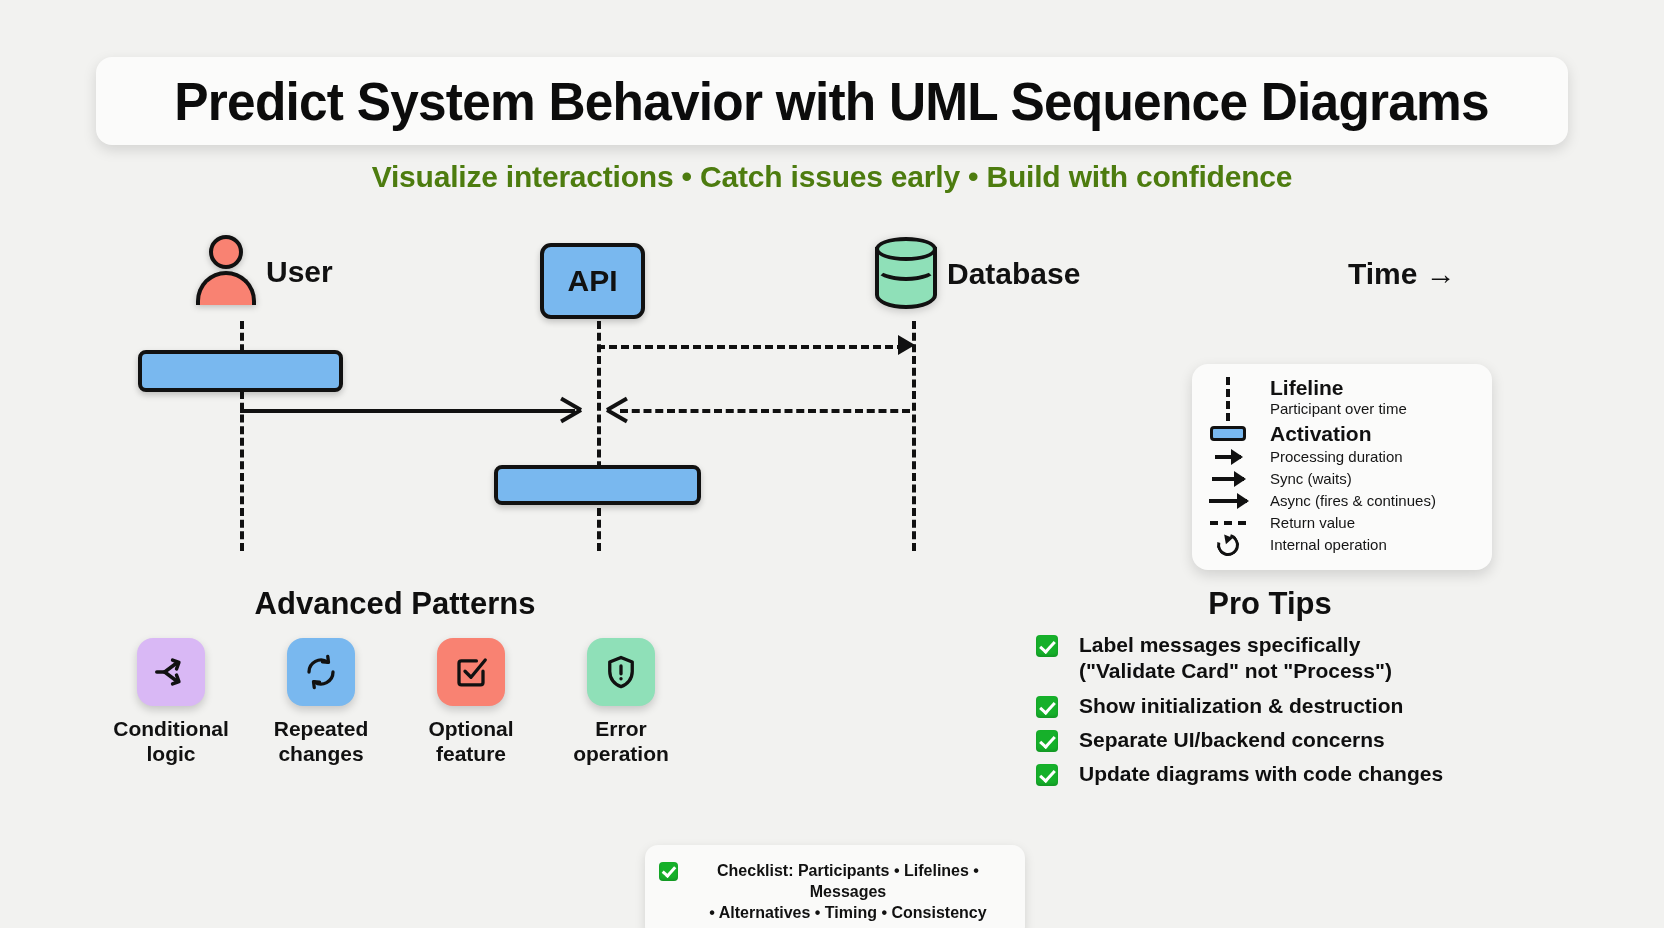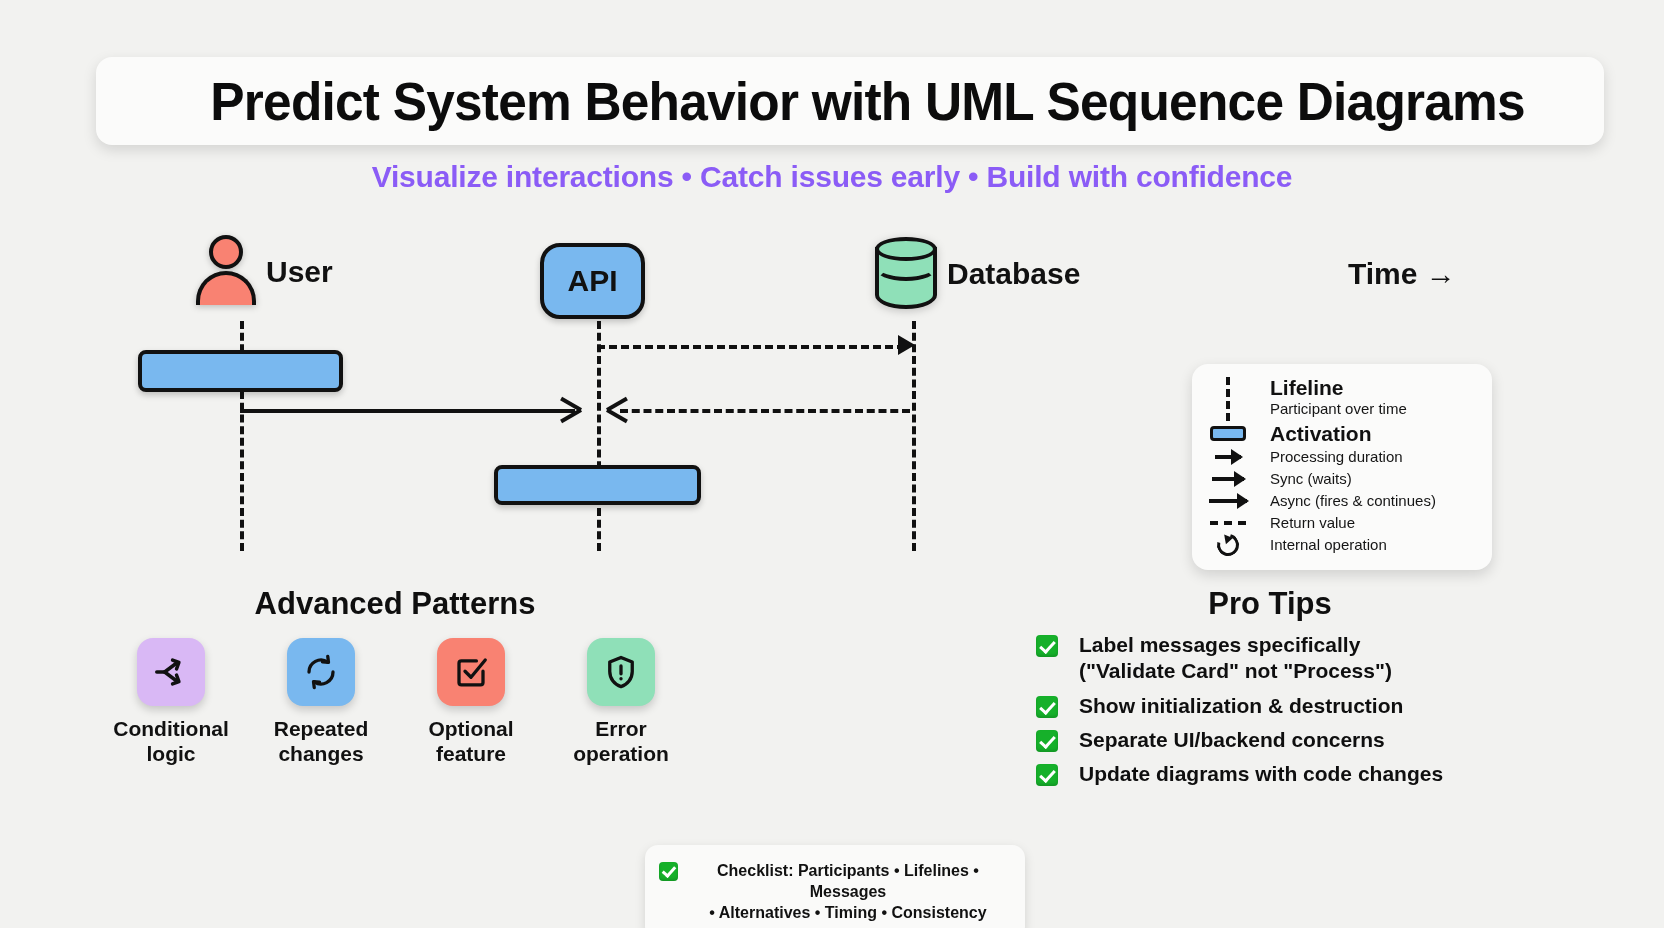--- a/index.html
+++ b/index.html
@@ -22,39 +22,38 @@
     left: 96px;
     top: 57px;
     width: 1472px;
     height: 88px;
     background: #fbfbfa;
     border-radius: 16px;
     box-shadow: 0 5px 14px rgba(0,0,0,0.13);
     display: flex;
     align-items: center;
     justify-content: center;
-    padding-left: 36px;
   }
   .title-text {
     font-size: 53px;
     font-weight: 700;
     letter-spacing: -0.8px;
     color: #0c0c0c;
     white-space: nowrap;
     transform: scaleX(0.97);
   }
   .subtitle {
     position: absolute;
     left: 0;
     top: 160px;
     width: 1664px;
     text-align: center;
     font-size: 30px;
     font-weight: 700;
-    color: #8b5cf6;
+    color: #4d7c0f;
     letter-spacing: -0.2px;
   }
 
   
   .seq-area {
     position: absolute;
     left: 0;
     top: 225px;
     width: 1664px;
     height: 345px;
@@ -103,21 +102,21 @@
     border-radius: 30px 30px 0 0;
     box-sizing: border-box;
   }
 
   
   .api-box {
     width: 105px;
     height: 76px;
     background: #79b8ef;
     border: 4px solid #111;
-    border-radius: 20px;
+    border-radius: 11px;
     display: flex;
     align-items: center;
     justify-content: center;
     font-size: 30px;
     font-weight: 700;
     box-sizing: border-box;
     box-shadow: 0 3px 6px rgba(0,0,0,0.2);
   }
 
   

